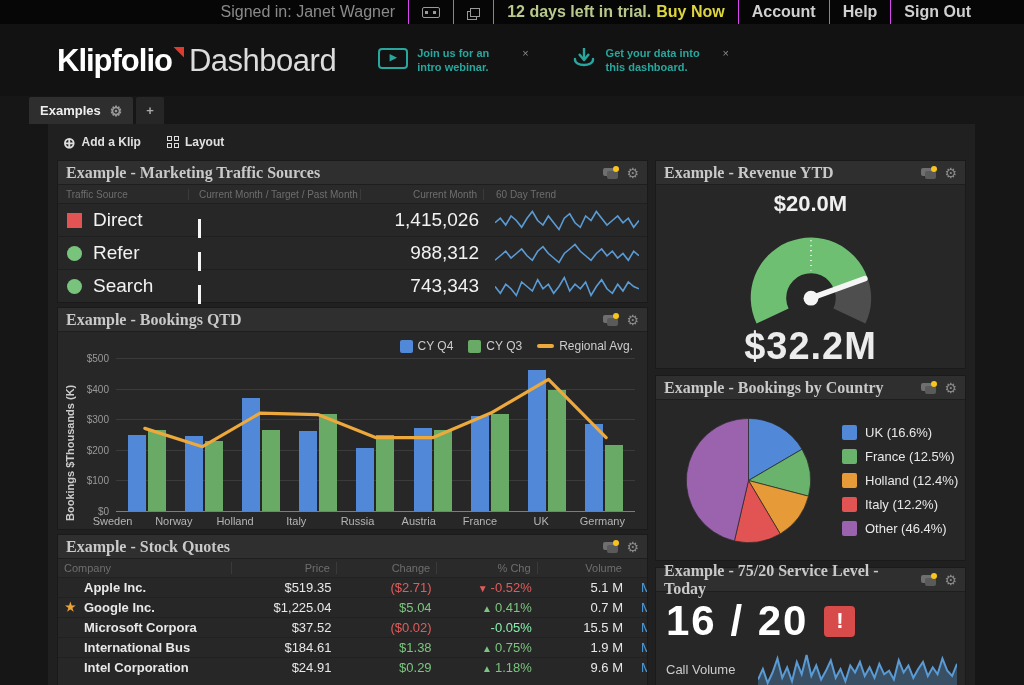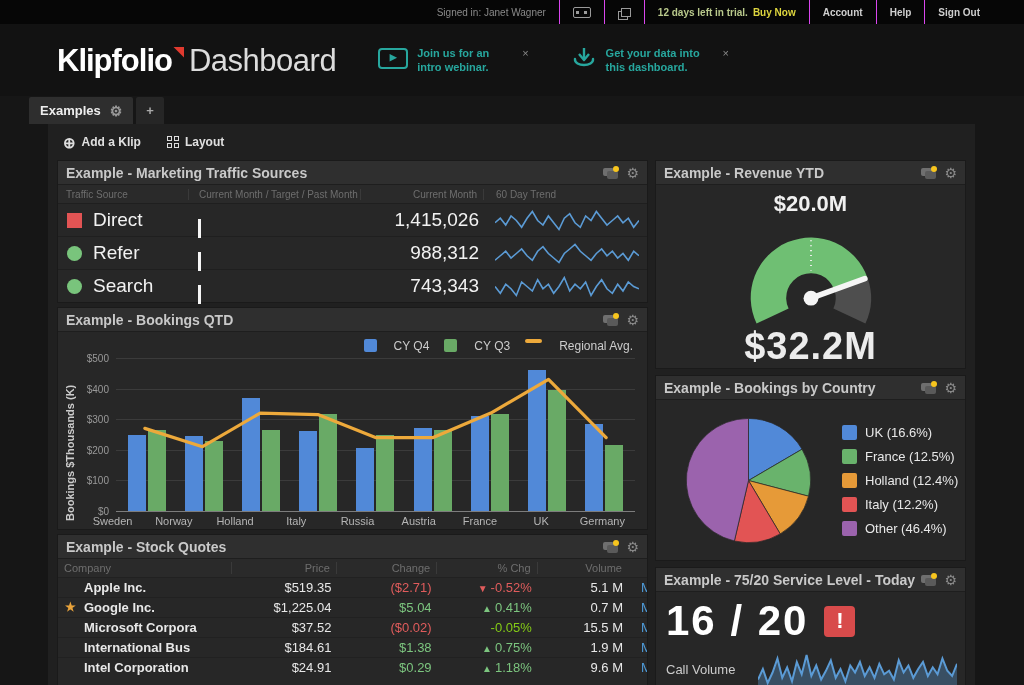--- a/index.html
+++ b/index.html
@@ -1,20 +1,20 @@
 <!DOCTYPE html>
 <html><head>
 <meta charset="utf-8">
 <style>
   * { margin:0; padding:0; box-sizing:border-box; }
   html,body { width:1024px; height:685px; overflow:hidden; }
   body { background:#161616; font-family:"Liberation Sans",sans-serif; color:#ddd; position:relative; }
 
   
-  .topbar { height:24px; background:#060606; display:flex; justify-content:flex-end; align-items:stretch; font-size:10px; color:#8a8a8a; padding-right:31px; }
+  .topbar { height:24px; background:#060606; display:flex; justify-content:flex-end; align-items:stretch; font-size:16px; color:#8a8a8a; padding-right:40px; }
   .tb-item { display:flex; align-items:center; padding:0 13px; }
   .tb-item + .tb-item { border-left:1px solid #d946ef; }
   .tb-link { color:#cfcfcf; font-weight:bold; cursor:pointer; }
   .trial-txt { color:#b9c98c; font-weight:bold; }
   .buy-now { color:#ddd53e; font-weight:bold; margin-left:5px; cursor:pointer; }
   .icon-screen { width:18px; height:11px; border:1px solid #9a9a9a; border-radius:2px; position:relative; }
   .icon-screen:after { content:""; position:absolute; left:2px; top:3px; width:3px; height:3px; background:#9a9a9a; box-shadow:8px 0 0 #9a9a9a; }
   .icon-copy { width:10px; height:9px; border:1px solid #9a9a9a; background:#060606; box-shadow:-3px 3px 0 -1px #060606,-3px 3px 0 0 #9a9a9a; margin-left:3px; }
 
   
@@ -44,21 +44,21 @@
   .icon-addklip { font-size:15px; color:#ddd; line-height:1; }
   .icon-layout { width:12px; height:12px; display:grid; grid-template-columns:1fr 1fr; grid-template-rows:1fr 1fr; gap:2px; }
   .icon-layout span { border:1px solid #ddd; }
 
   .grid { display:flex; gap:7px; }
   .col-left { width:591px; display:flex; flex-direction:column; gap:4px; }
   .col-right { flex:1; display:flex; flex-direction:column; gap:6px; }
 
   .widget { background:#272727; border:1px solid #1a1a1a; display:flex; flex-direction:column; }
   .w-head { height:24px; min-height:24px; background:#2f2f2f; display:flex; align-items:center; padding:0 8px; border-bottom:1px solid #1e1e1e; }
-  .w-title { font-size:14px; font-weight:bold; color:#c9c9c9; }
+  .w-title { font-size:16px; font-weight:bold; color:#c9c9c9;font-family:Liberation Serif, serif; }
   .w-icons { margin-left:auto; display:flex; align-items:center; gap:7px; }
   .bubble-icon { position:relative; width:16px; height:13px; cursor:pointer; }
   .bubble-icon .b1 { position:absolute; left:0; top:2px; width:11px; height:8px; background:#6f6f6f; border-radius:2px; }
   .bubble-icon .b2 { position:absolute; left:4px; top:5px; width:11px; height:8px; background:#5a5a5a; border-radius:2px; }
   .bubble-icon .dot { position:absolute; right:0; top:0; width:6px; height:6px; background:#f7c51e; border-radius:50%; }
   .gear-icon { color:#8a8a8a; font-size:14px; line-height:1; cursor:pointer; }
 
   
   .mkt { height:143px; }
   .m-cols { display:flex; height:18px; align-items:center; background:#2a2a2a; color:#6e6e6e; font-size:10px; }
@@ -76,21 +76,21 @@
   .bl-back { position:absolute; left:0; top:0; height:100%; background:#4a4a4a; }
   .bl-bar { position:absolute; left:2px; top:4px; height:9px; }
   .bl-tick { position:absolute; top:-1px; width:3px; height:19px; background:#f5f5f5; }
   .m-c3 { width:123px; text-align:right; font-size:19px; color:#f2f2f2; padding-right:4px; }
   .m-c4 { flex:1; height:27px; padding:0 8px 0 12px; }
   .m-c4 svg { width:100%; height:100%; }
 
   
   .bkg { height:223px; }
   .legend { display:flex; justify-content:flex-end; gap:15px; align-items:center; padding:7px 14px 3px 0; font-size:12px; color:#ccc; }
-  .lg-item { display:flex; align-items:flex-start; gap:17px; }
+  .lg-item { display:flex; align-items:center; gap:5px; }
   .lg-sw { width:13px; height:13px; border-radius:2px; }
   .lg-line { width:17px; height:4px; border-radius:2px; }
   .chart-wrap { flex:1; display:flex; padding:2px 12px 0 6px; }
   .y-title { writing-mode:vertical-rl; transform:rotate(180deg); font-size:11px; font-weight:bold; color:#ccc; text-align:center; width:16px; padding-bottom:18px; }
   .axis-col { display:flex; flex-direction:column; flex:1; }
   .axis-inner { flex:1; display:flex; }
   .y-axis { width:36px; position:relative; }
   .y-axis span { position:absolute; right:7px; transform:translateY(-50%); font-size:10px; color:#999; }
   .plot { flex:1; position:relative; }
   .gridline { position:absolute; left:0; right:0; height:1px; background:#3b3b3b; }
@@ -107,21 +107,21 @@
   .s-cols { display:flex; height:18px; background:#2a2a2a; color:#6e6e6e; font-size:11px; align-items:center; }
   .s-h { padding:0 6px; }
   .s-h + .s-h { border-left:1px solid #3a3a3a; }
   .s-row { display:flex; height:20px; align-items:center; font-size:13px; border-top:1px solid #212121; }
   .s-c { padding:0 6px; white-space:nowrap; overflow:hidden; }
   .w-company { width:155px; } .w-price { width:115px; text-align:right;margin-left:32px; } .w-change { width:110px; text-align:right; }
   .w-pct { width:110px; text-align:right; } .w-vol { width:100px; text-align:right; } .w-more { flex:1; padding-left:12px; }
   .s-company { font-weight:bold; color:#e8e8e8; position:relative; padding-left:26px; }
   .s-star { position:absolute; left:7px; top:0; color:#e8a33b; font-size:12px; }
   .s-price, .s-vol { color:#e8e8e8; }
-  .pos { color:#7cc57f; } .neg { color:#e05c5c; } .flat { color:#84cc16; }
+  .pos { color:#7cc57f; } .neg { color:#e05c5c; } .flat { color:#86efac; }
   .s-more { color:#4f9bd9; cursor:pointer; }
   .pct-arrow { font-size:10px; margin-right:3px; }
 
   
   .rev { height:209px; }
   .gauge-target { text-align:center; font-size:22px; font-weight:bold; color:#f0f0f0; margin-top:6px; }
   .gauge-svg { display:block; width:280px; height:112px; margin:2px auto 0; }
   .gauge-value { text-align:center; font-size:38px; font-weight:bold; color:#ececec; margin-top:0px; letter-spacing:1px; }
 
   

